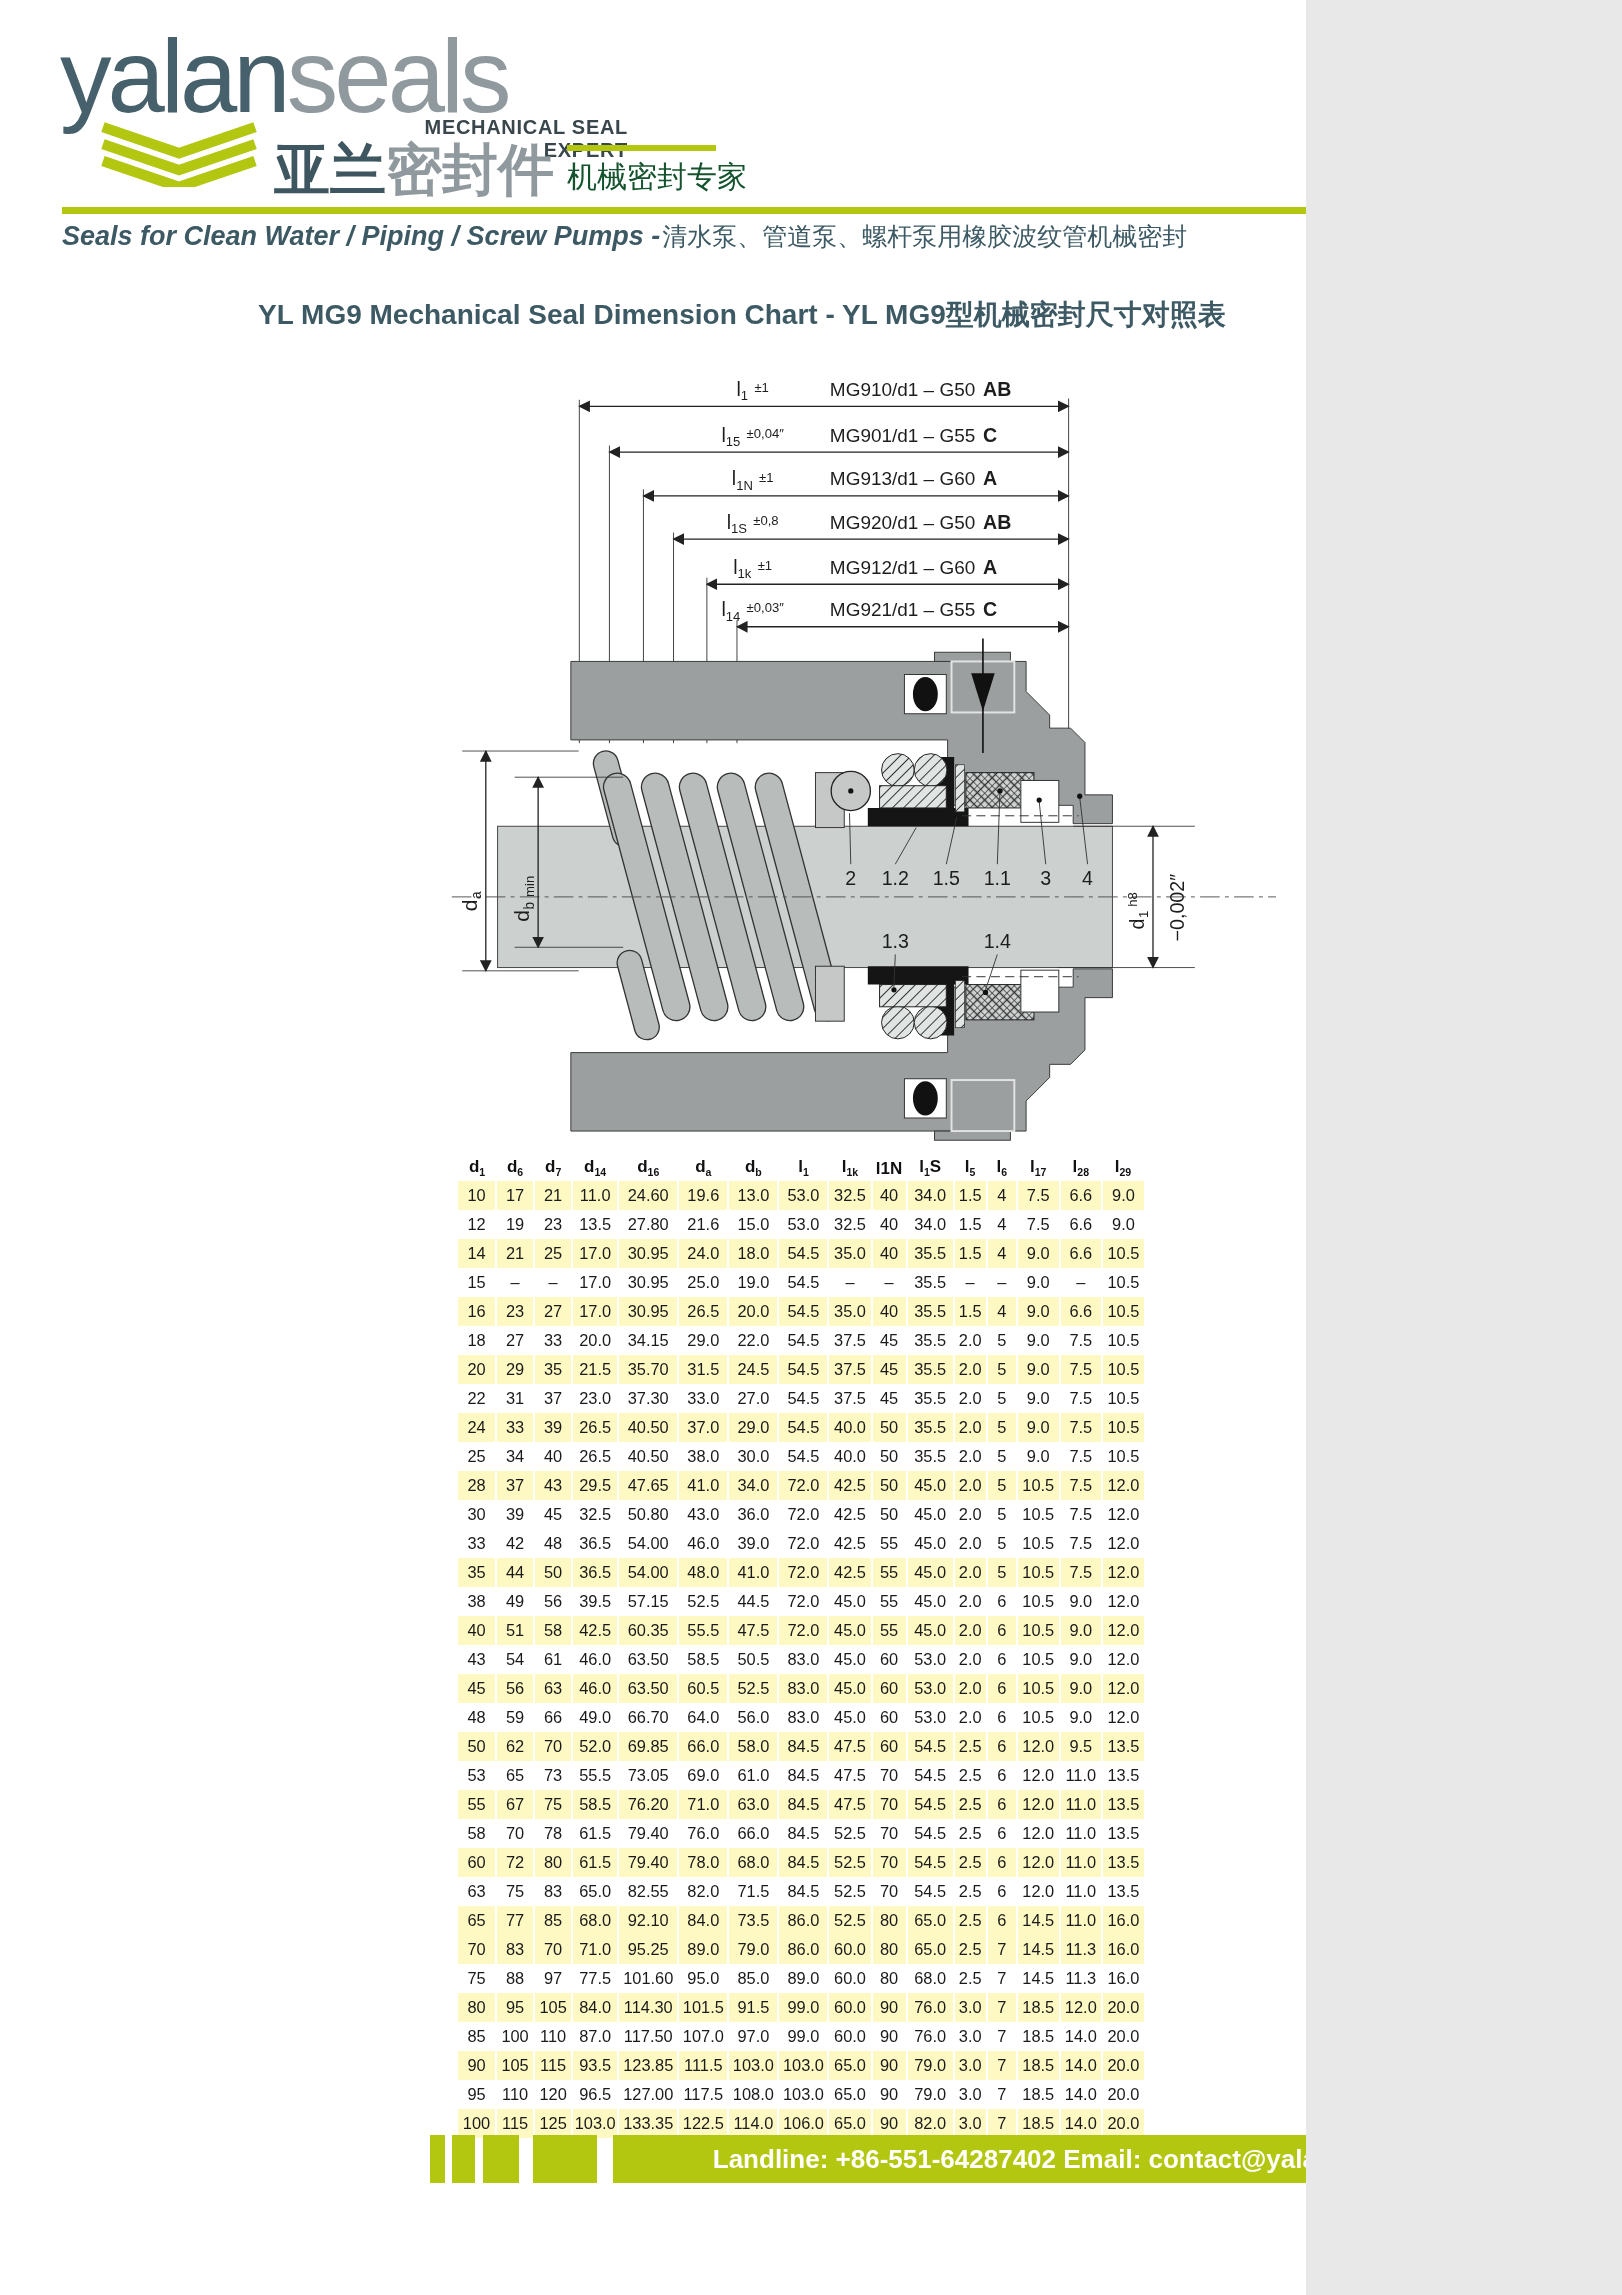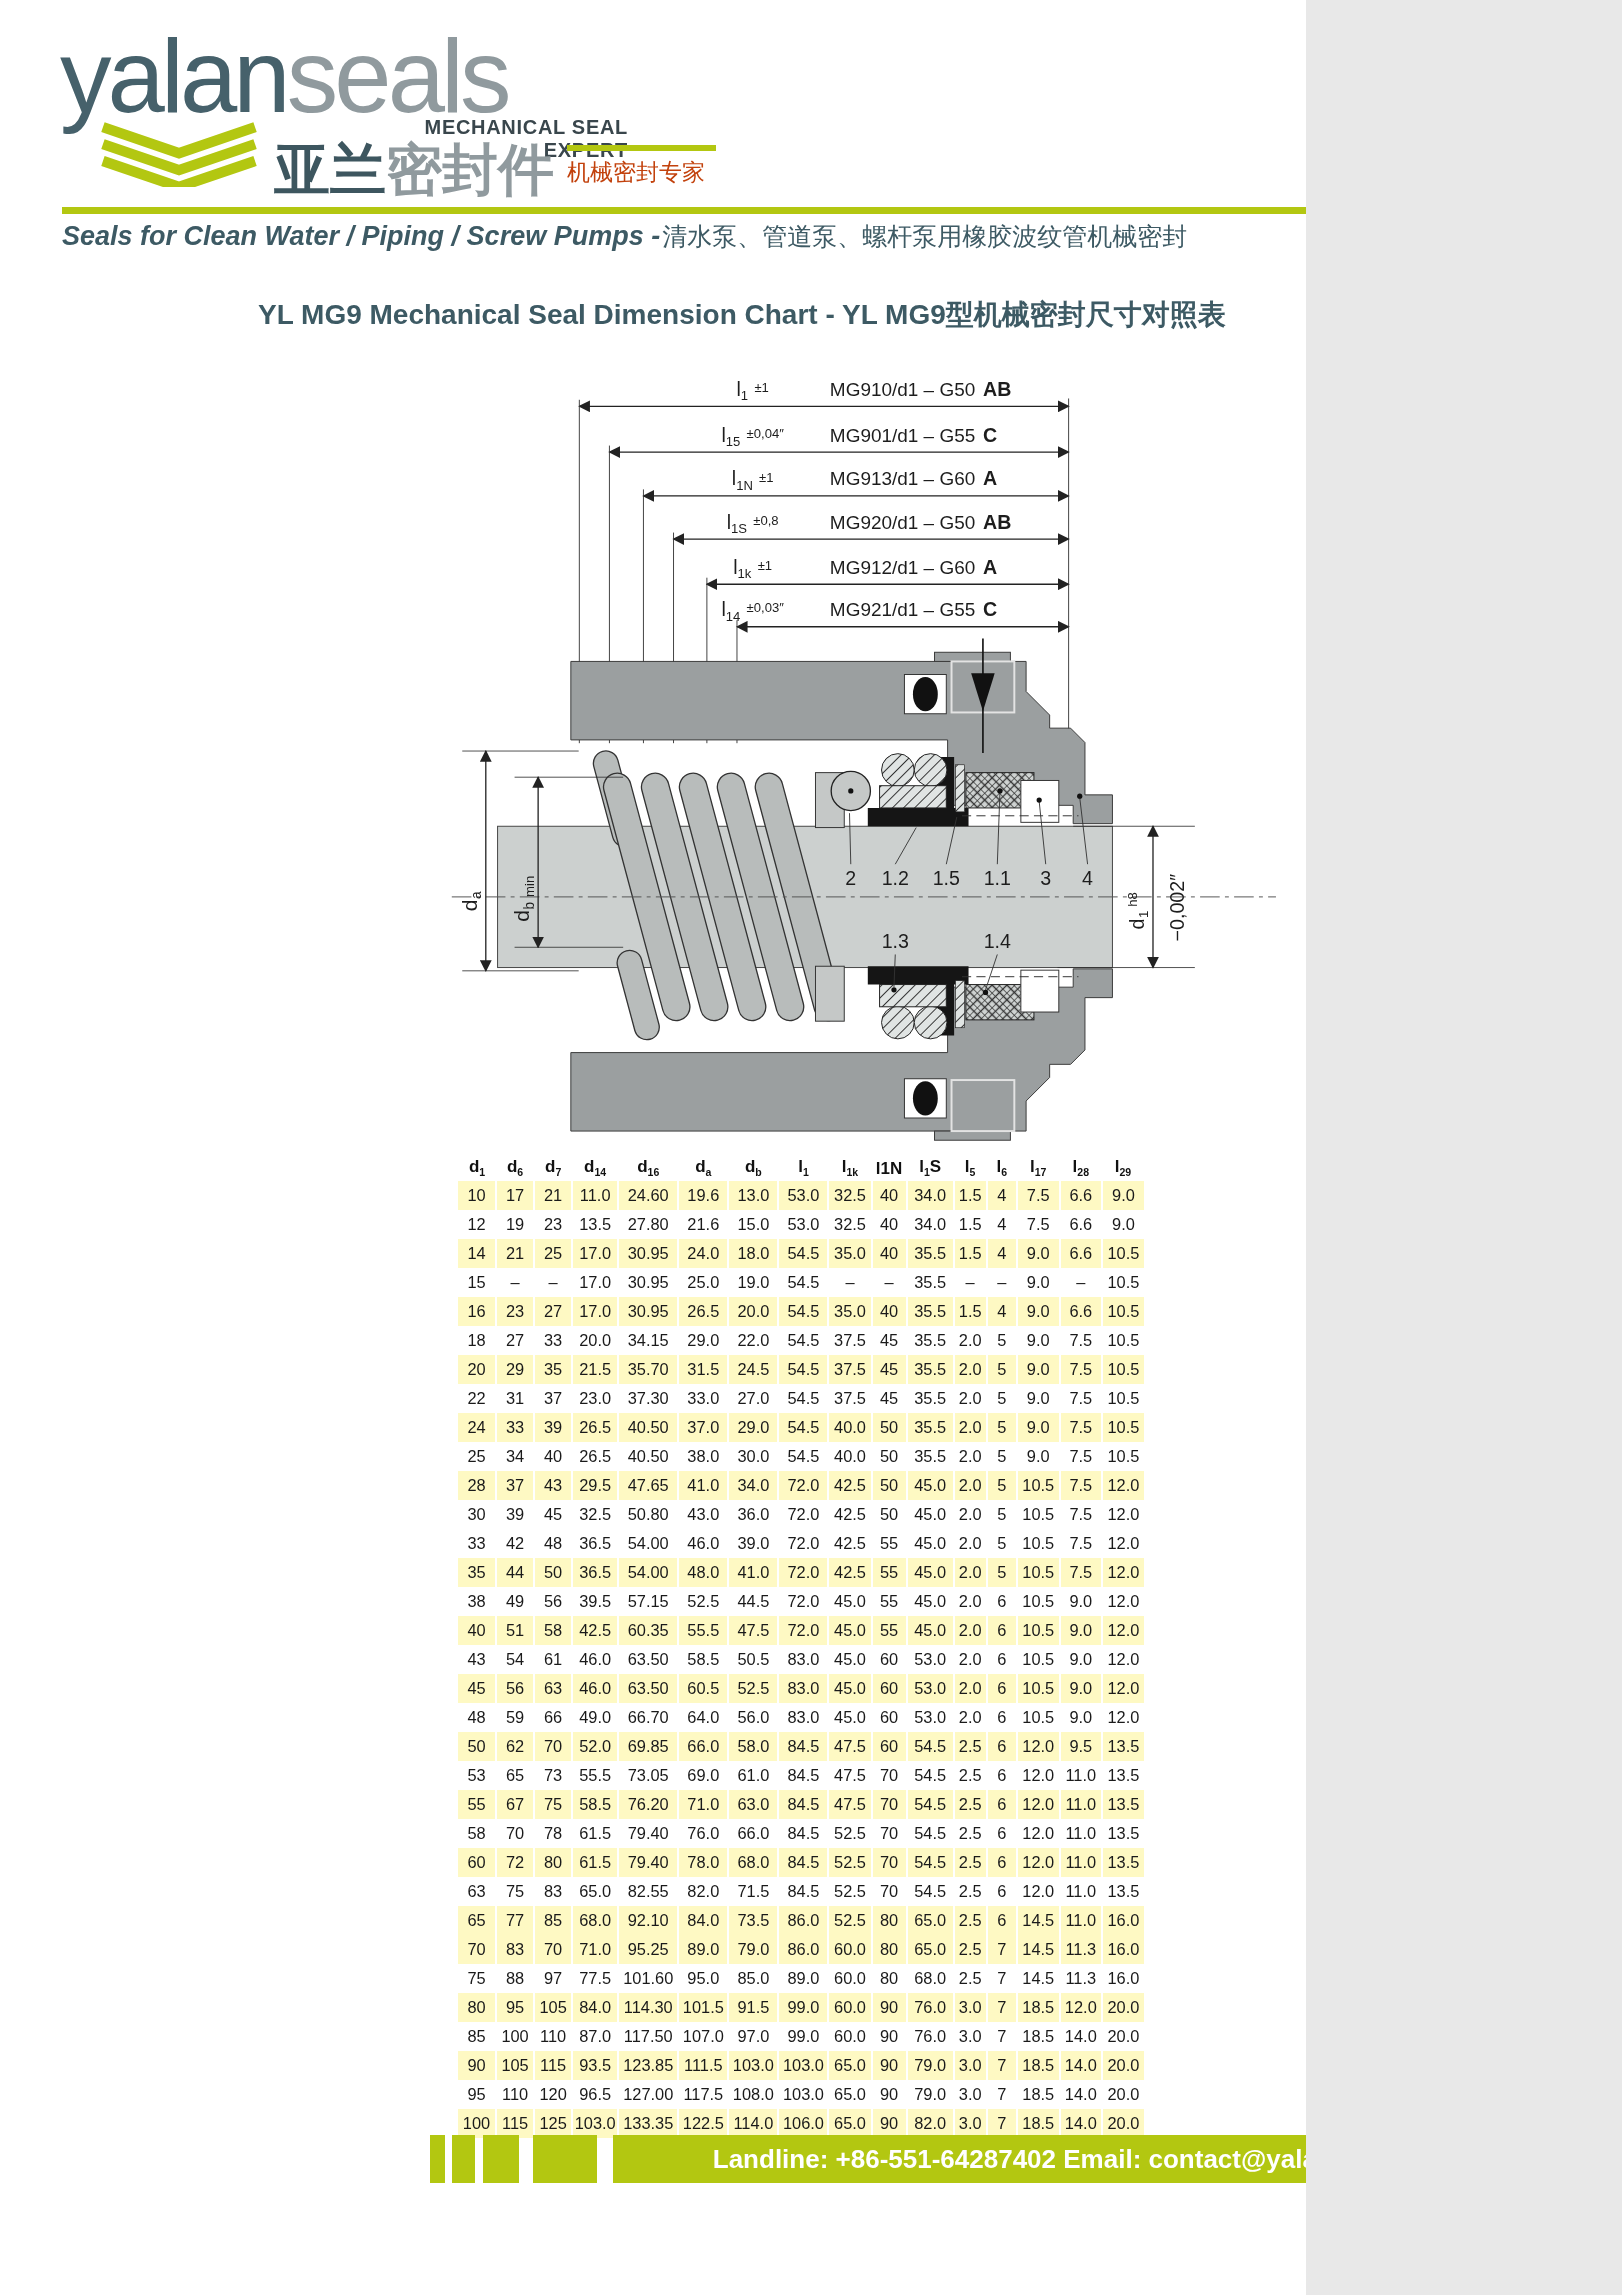--- a/index.html
+++ b/index.html
@@ -7,21 +7,21 @@
         font-family:"Liberation Sans",sans-serif;}
   
   .brand{position:absolute;left:60px;top:18.3px;font-size:103px;letter-spacing:-3.9px;white-space:nowrap;}
   .brand .b1{color:#46616b;}
   .brand .b2{color:#909a9e;}
   .logo-expert{position:absolute;left:366px;top:116px;width:262px;text-align:right;
                font-size:20px;font-weight:bold;letter-spacing:0.7px;color:#39464c;}
   .logo-cn1{position:absolute;left:274px;top:133px;font-size:56px;font-weight:bold;white-space:nowrap;}
   .logo-cn1 .c1{color:#3d565f;margin-top:40px;}
   .logo-cn1 .c2{color:#909a9e;}
-  .logo-cn2{position:absolute;left:567px;top:157px;font-size:23px;color:#c2410c;white-space:nowrap;}
+  .logo-cn2{position:absolute;left:567px;top:157px;font-size:30px;color:#14532d;white-space:nowrap;}
   .logo-underline{position:absolute;left:567px;top:145px;width:149px;height:5.9px;background:#b3c711;}
   .chevrons{position:absolute;left:97px;top:122px;}
   
   .rule{position:absolute;left:62px;top:207px;width:1504px;height:6.5px;background:#b3c711;}
   .tagline{position:absolute;left:62px;top:220px;white-space:nowrap;color:#3d5a64;}
   .tagline .en{font-size:27px;font-weight:bold;font-style:italic;}
   .tagline .cn{font-size:25px;margin-left:2px;}
   .doc-title{position:absolute;left:258px;top:296px;font-size:28px;font-weight:bold;color:#3d5a64;white-space:nowrap;}
   
   .diagram{position:absolute;left:406px;top:357px;}

